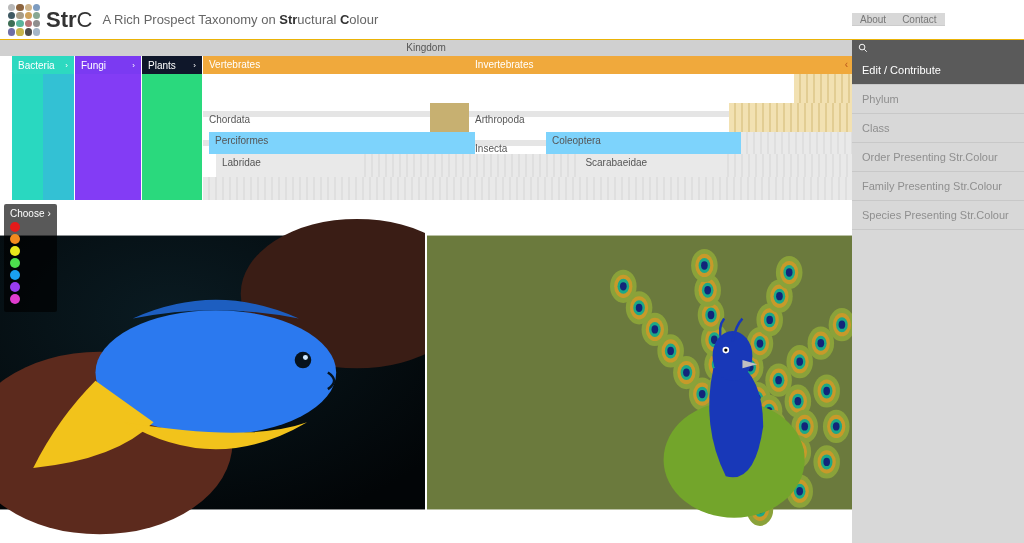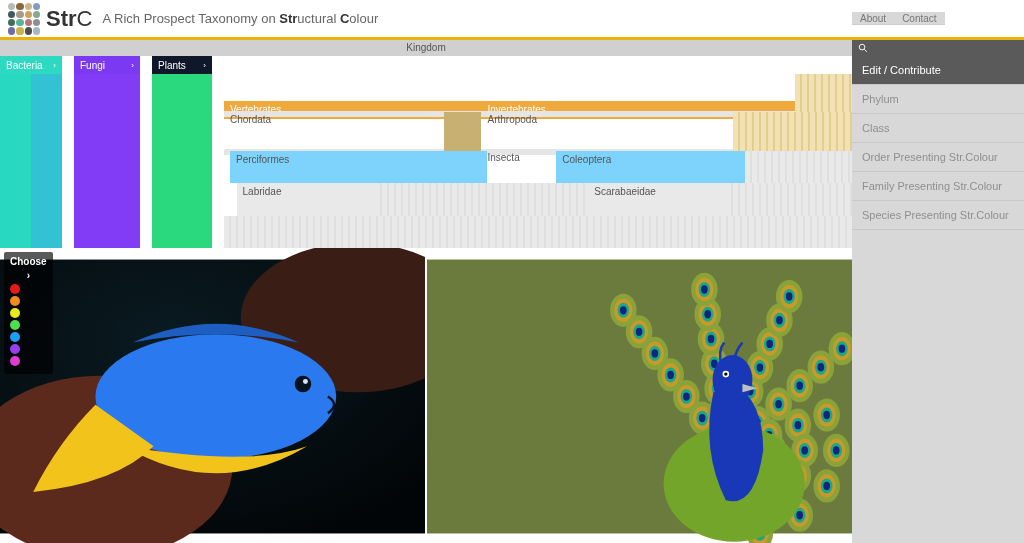--- a/index.html
+++ b/index.html
@@ -1,36 +1,36 @@
 <!DOCTYPE html>
 <html><head>
 <meta charset="utf-8">
 <style>
   * { box-sizing: border-box; margin: 0; padding: 0; }
   html, body { width: 1024px; height: 543px; font-family: Arial, Helvetica, sans-serif; font-size: 11px; color: #333; background: #fff; overflow: hidden; }
 
   
-  .header { display: flex; align-items: center; height: 40px; border-bottom: 3px solid #eab308; }
+  .header { display: flex; align-items: center; height: 40px; border-bottom: 1px solid #eab308; }
   .logo-mark { width: 32px; height: 32px; margin: 4px 6px 4px 8px; display: grid; grid-template-columns: repeat(4,1fr); grid-template-rows: repeat(4,1fr); gap: 1px; }
   .logo-mark span { border-radius: 50%; }
   .brand { font-size: 22px; font-weight: 300; margin-right: 10px; }
   .brand b { font-weight: 700; }
   .subtitle { font-size: 13px; color: #666; font-weight: 300; flex: 1; }
   .subtitle .str { font-weight: 700; color: #333; }
   .nav-top { width: 172px; display: flex; font-size: 10px; }
   .nav-top a { background: #d8d8d8; color: #777; padding: 1px 8px; border-bottom: 1px solid #ccc; height: 13.3px; line-height: 12px; }
 
   
   .body-row { display: flex; height: 505px; }
   .viz-col  { width: 852px; display: flex; flex-direction: column; }
   .side-col { width: 172px; background: #d8d8d8; display: flex; flex-direction: column; }
 
   
   .kingdom-bar { height: 16px; background: #d0d0d0; text-align: center; font-size: 10px; line-height: 16px; color: #555; }
-  .tax-area { height: 192px; display: flex; gap: 12px; background: #fff; }
+  .tax-area { height: 144px; display: flex; gap: 1px; background: #fff; padding-left: 12px; }
 
   .king-block { position: relative; display: flex; flex-direction: column; }
   .king-header { height: 18px; font-size: 10px; color: #fff; padding: 3px 6px; display: flex; justify-content: space-between; align-items: center; }
   .king-header .chev { font-size: 8px; }
   .king-body { flex: 1; display: flex; }
 
   .bacteria { width: 62px; }
   .bacteria .king-header { background: #2dd9c0; }
   .bacteria .king-body div { flex:1; }
   .bacteria .b1 { background:#29d8c0; } .bacteria .b2 { background:#33c1d4; }
@@ -39,35 +39,35 @@
   .fungi .king-header { background:#7b3af2; }
   .fungi .king-body { background:#833cf5; }
 
   .plants { width: 60px; }
   .plants .king-header { background:#0f172a; }
   .plants .king-body { background:#2ad97d; }
 
   .animals { flex:1; display:flex; flex-direction:column; }
   .animals .row { display:flex; height:20%; }
   .animals .cell { font-size:10px; padding:3px 6px; color:#555; position:relative; }
-  .lvl1 { background:#f0a93c; color:#fff !important; height:18px !important;margin-top:45px; }
+  .lvl1 { background:#f0a93c; color:#fff !important; height:18px !important; }
   .lvl2 { background:#e5e5e5;margin-top:37px; }
   .lvl3 { background:#7dd3fc;margin-left:6px; }
   .lvl4 { background:#e9e9e9; }
   .animals .back-chev { position:absolute; right:4px; top:3px; color:#b9541a; font-size:10px; }
 
   .stripey { background: repeating-linear-gradient(90deg,#e9e9e9 0 5px,#dfdfdf 5px 7px); }
   .stripetan { background: repeating-linear-gradient(90deg,#f2e1b2 0 5px,#e2cd93 5px 7px); }
   .tanblock { background:#c7b071; }
 
   
   .gallery { flex:1; display:flex; gap:2px; background:#fff; }
   .gallery .pane { flex:1; position:relative; overflow:hidden; }
   .chooser { position:absolute; top:4px; left:4px; background:rgba(0,0,0,.65); padding:4px 6px 6px; border-radius:2px; z-index:3; }
-  .chooser .lab { color:#fff; font-size:10px; font-weight:bold; margin-bottom:3px; display:flex; align-items:center; gap:3px;flex-direction:column; }
+  .chooser .lab { color:#fff; font-size:10px; font-weight:normal; margin-bottom:3px; display:flex; align-items:center; gap:3px; }
   .chooser .dot { width:10px; height:10px; border-radius:50%; margin:2px 0; }
 
   
   svg.scene { width:100%; height:100%; display:block; }
 
   
   .search-row { height:16px; background:#5a5a5a; display:flex; align-items:center; padding:0 6px; }
   .search-row svg { width:10px; height:10px; fill:#fff; }
   .side-item { padding:8px 10px; font-size:11px; color:#8f8f8f; border-bottom:1px solid #c8c8c8; }
   .side-item.dark { background:#5a5a5a; color:#fff; }

